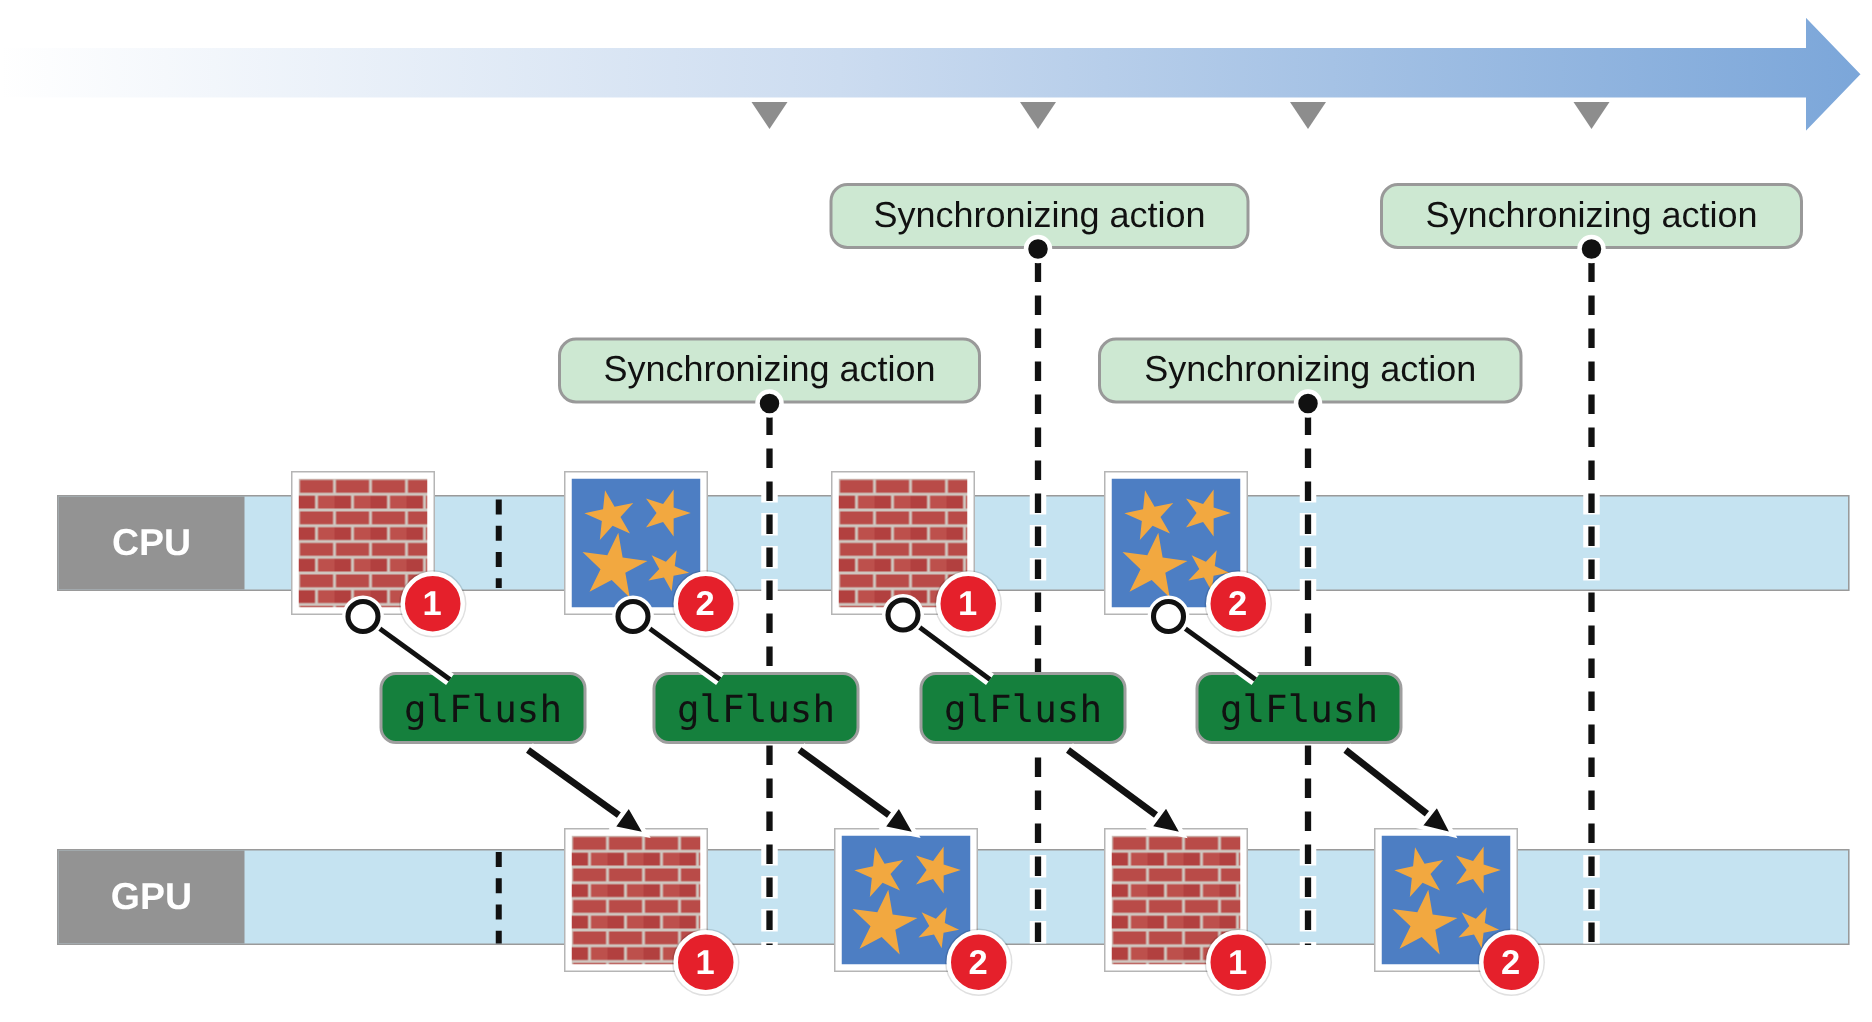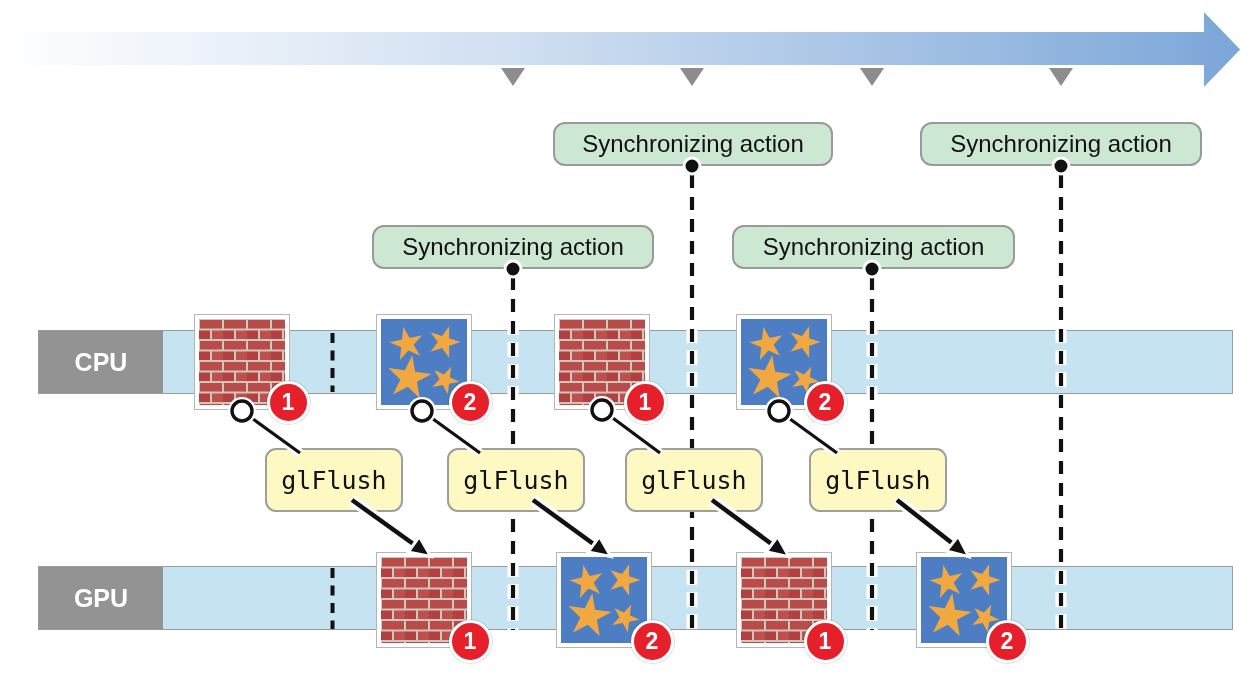--- a/index.html
+++ b/index.html
@@ -19,23 +19,23 @@
     font-size:25px;font-weight:bold;display:flex;align-items:center;justify-content:center;}
 
   
   .texture{position:absolute;width:94px;height:94px;background:#ffffff;box-sizing:border-box;padding:4px;
     box-shadow:0 0 0 1px #b5b5b5;}
   .texture svg{display:block;width:86px;height:86px;}
 
   
   .sync-box{position:absolute;height:44px;background:#cde8d2;border:2px solid #999999;border-radius:12px;
     box-sizing:border-box;display:flex;align-items:center;justify-content:center;font-size:24px;color:#111;z-index:5;}
-  .flush-box{position:absolute;width:138px;height:64px;background:#fef9c3;border:2px solid #9e9e9e;border-radius:11px;
+  .flush-box{position:absolute;width:138px;height:48px;background:#15803d;border:2px solid #9e9e9e;border-radius:11px;
     box-sizing:border-box;display:flex;align-items:center;justify-content:center;
-    font-family:"DejaVu Sans Mono",monospace;font-size:25px;color:#111;z-index:5;margin-left:12px;}
+    font-family:"DejaVu Sans Mono",monospace;font-size:25px;color:#111;z-index:5;}
 
   
   .badge{position:absolute;width:37px;height:37px;border-radius:50%;background:#e5202b;border:3px solid #ffffff;
     box-shadow:0 0 0 1px rgba(0,0,0,.12);color:#ffffff;font-size:23px;font-weight:bold;
     display:flex;align-items:center;justify-content:center;z-index:6;}
 
   .z1{z-index:1}.z2{z-index:2}.z3{z-index:3}.z7{z-index:7}
 </style>
 </head>
 <body>

